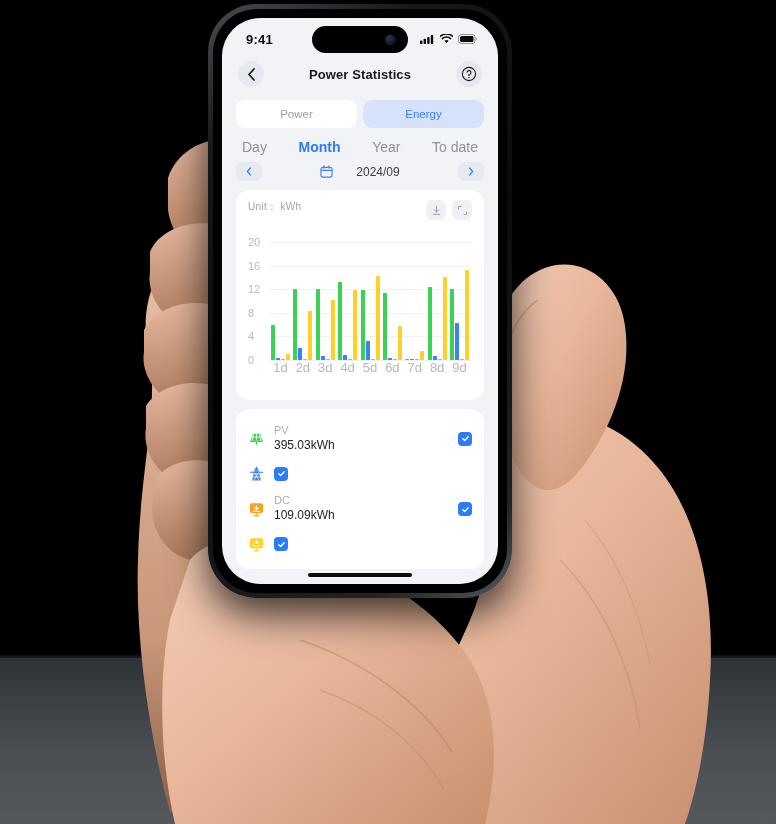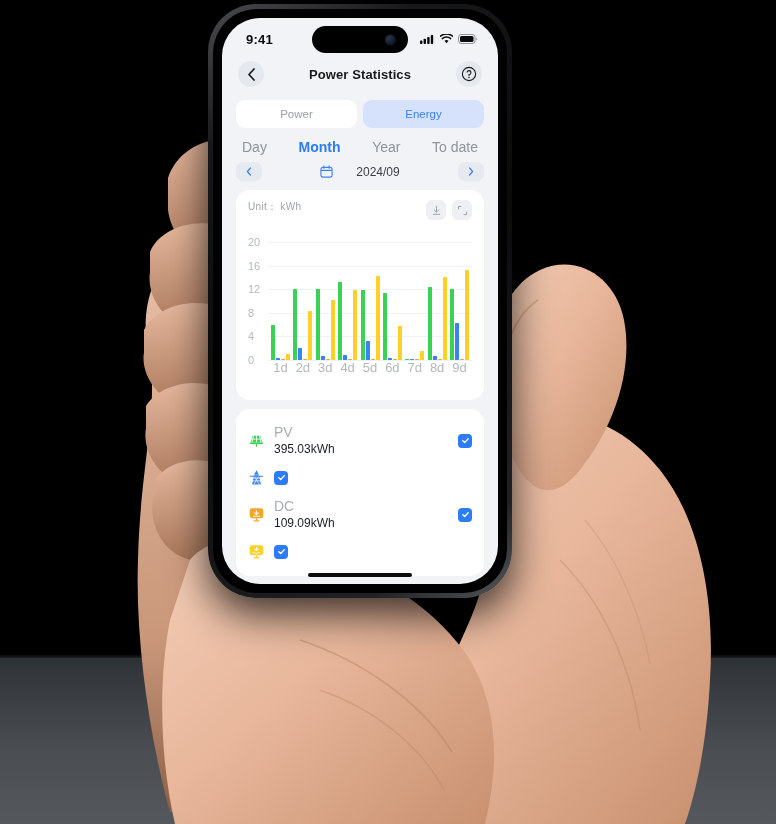--- a/index.html
+++ b/index.html
@@ -139,21 +139,21 @@
   
   #legend-card {
     margin:9px 14px 0 14px; background:#fff; border-radius:14px;
     padding:9px 12px 10px 12px;
   }
   .legend-row {
     display:flex; align-items:center; gap:9px; padding:6px 0;
   }
   .legend-icon { width:17px; height:17px; flex:0 0 17px; }
   .legend-text { flex:1; }
-  .legend-name { font-size:14px; color:#a9acb3; line-height:1.25; }
+  .legend-name { font-size:11px; color:#a9acb3; line-height:1.25; }
   .legend-val { font-size:12px; color:#1c1e22; line-height:1.3; }
   .legend-check {
     width:14px; height:14px; border-radius:4px; background:#2b7cf6;
     display:flex; align-items:center; justify-content:center; flex:0 0 14px;
   }
 
   #home-indicator {
     position:absolute; left:50%; transform:translateX(-50%); bottom:7px;
     width:104px; height:4px; border-radius:3px; background:#0c0c0d;
   }

